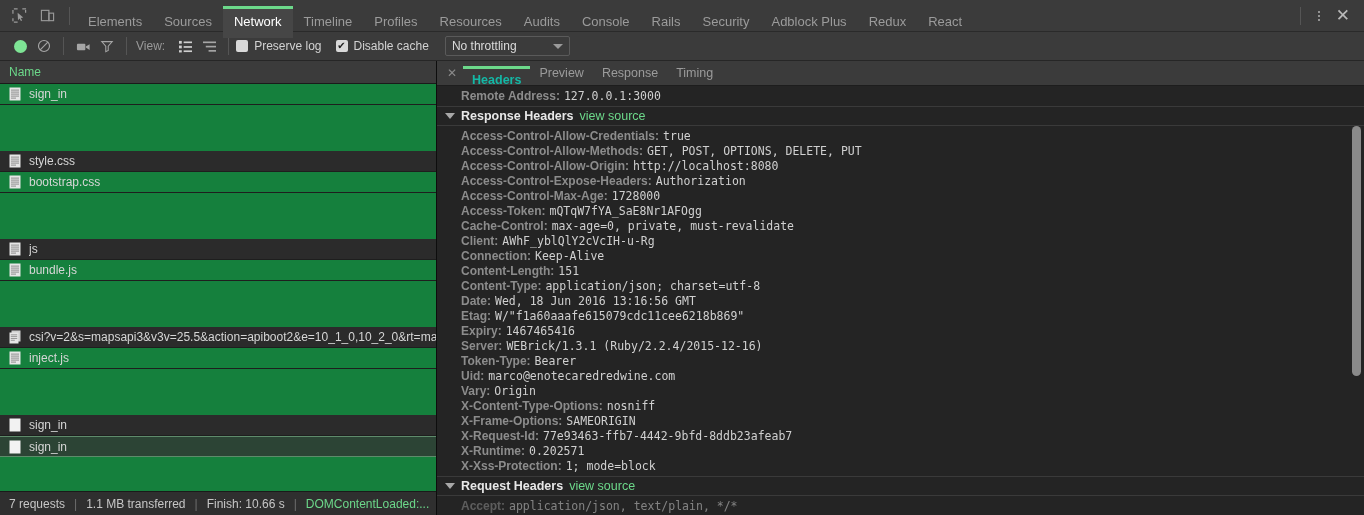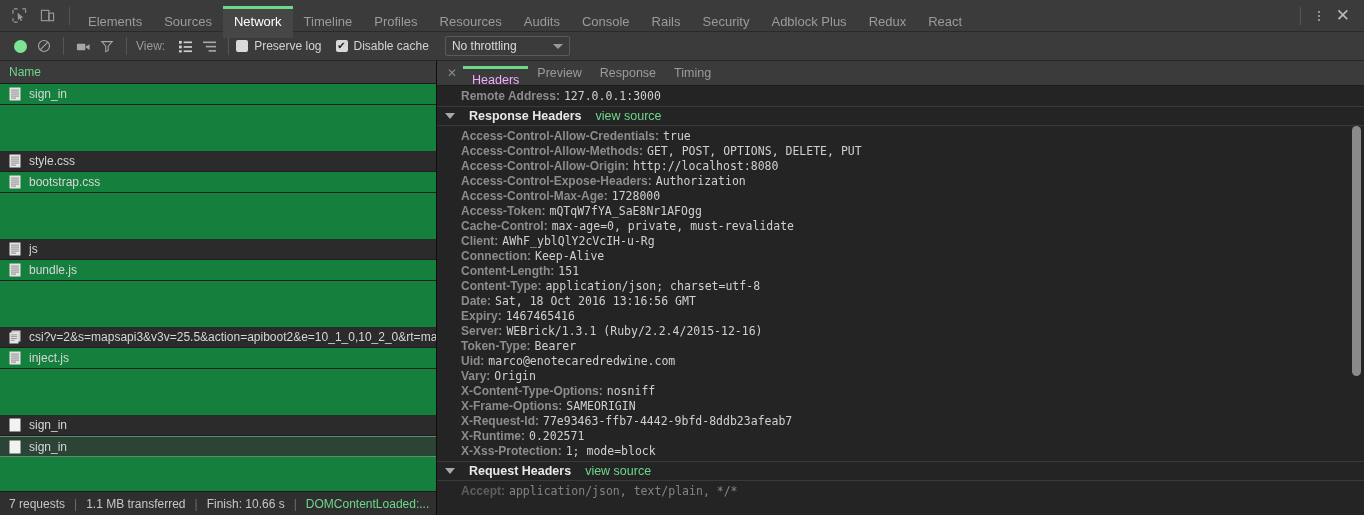--- a/index.html
+++ b/index.html
@@ -91,30 +91,30 @@
   .right { flex: 1; display: flex; flex-direction: column; min-width: 0; background: #242424; position: relative; }
   .subtabs {
     height: 25px; flex: 0 0 25px; background: #3b3b3b;
     display: flex; align-items: center; border-bottom: 1px solid #1d1d1d; padding-left: 4px;
   }
   .subclose { color: #8a8a8a; font-size: 12px; padding: 0 6px; line-height: 1; }
   .stab {
     position: relative; height: 25px; display: flex; align-items: center;
     padding: 0 9px; font-size: 12.5px; color: #9b9b9b;
   }
-  .stab.active { color: #f0abfc; font-weight: normal; margin-top: 13px; }
+  .stab.active { color: #14b8a6; font-weight: bold; margin-top: 13px; }
   .stab.active::before {
     content: ""; position: absolute; left: 0; right: 0; top: -1px; height: 3px; background: #6cd88a;
   }
   .hdrscroll { flex: 1; overflow: hidden; padding-top: 2px; }
   .hline { display: flex; align-items: center; padding: 0 0 0 24px; height: 15px; font-size: 12px; white-space: nowrap; }
   .hkey { color: #8c8c8c; font-weight: bold; font-family: "Liberation Sans", sans-serif; }
   .hval { color: #d0d0d0; font-family: "DejaVu Sans Mono", monospace; font-size: 11.5px; padding-left: 4px; }
   .sect {
-    display: flex; align-items: center; gap: 14px; height: 20px;
+    display: flex; align-items: center; gap: 6px; height: 20px;
     padding-left: 8px; font-size: 12.5px; border-top: 1px solid #3a3a3a; border-bottom: 1px solid #3a3a3a;
     margin: 3px 0 2px 0;
   }
   .tri { width: 0; height: 0; border-left: 5px solid transparent; border-right: 5px solid transparent; border-top: 6px solid #a8a8a8; }
   .sect-title { color: #e8e8e8; font-weight: bold; }
   .viewsrc { color: #6cd88a; }
   .clipline { opacity: .55; }
 
   .vscroll {
     position: absolute; right: 3px; top: 65px; width: 9px; height: 250px;
@@ -441,21 +441,25 @@
         <div class="hline">
             <span class="hkey">Content-Length:</span>
             <span class="hval">151</span>
           </div>
         <div class="hline">
             <span class="hkey">Content-Type:</span>
             <span class="hval">application/json; charset=utf-8</span>
           </div>
         <div class="hline">
             <span class="hkey">Date:</span>
-            <span class="hval">Sat, 18 Oct 2016 13:16:56 GMT</span>
+            <span class="hval">Wed, 18 Jun 2016 13:16:56 GMT</span>
+          </div>
+        <div class="hline">
+            <span class="hkey">Etag:</span>
+            <span class="hval">W/"f1a60aaafe615079cdc11cee6218b869"</span>
           </div>
         <div class="hline">
             <span class="hkey">Expiry:</span>
             <span class="hval">1467465416</span>
           </div>
         <div class="hline">
             <span class="hkey">Server:</span>
             <span class="hval">WEBrick/1.3.1 (Ruby/2.2.4/2015-12-16)</span>
           </div>
         <div class="hline">

